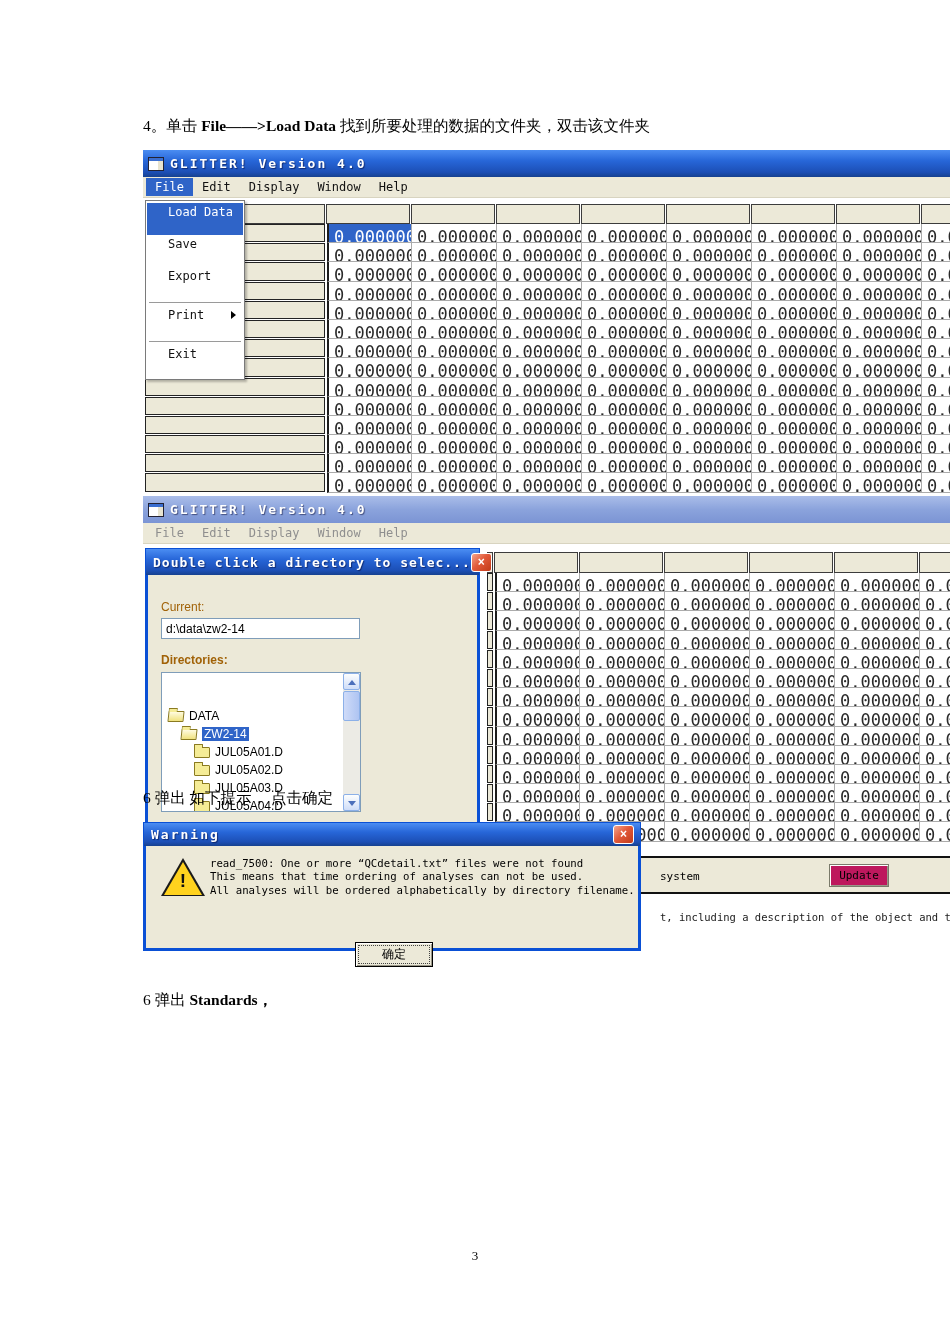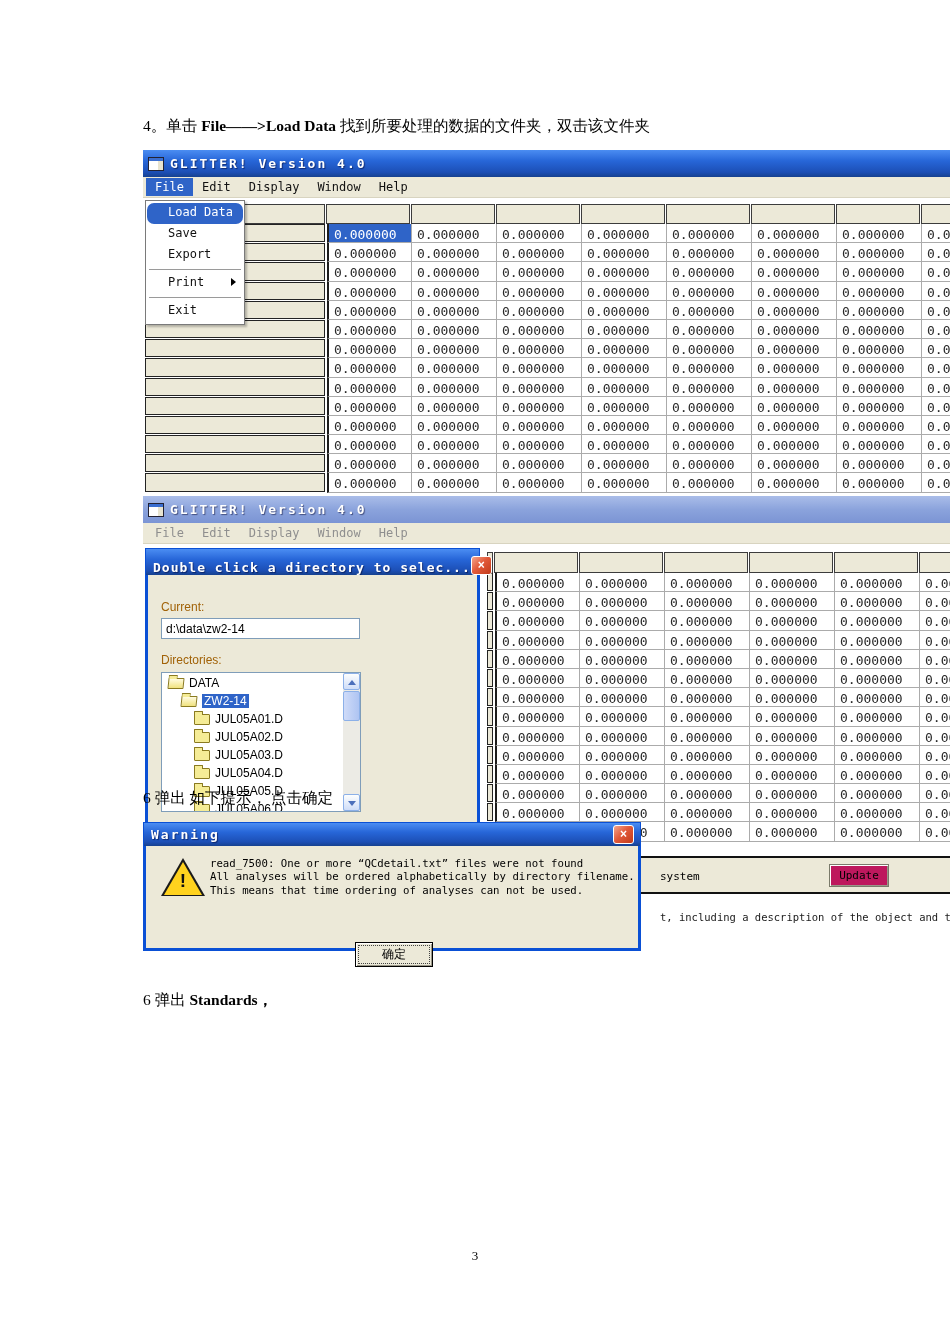--- a/index.html
+++ b/index.html
@@ -32,53 +32,53 @@
   
   .win { position:absolute; left:143px; width:807px; background:#fff; }
   #window1 { top:150px; height:346px; z-index:1; border-bottom:1px solid #9a9a9a; }
   #window2 { top:496px; height:347px; z-index:1; }
   .client { position:relative; background:#fff; overflow:hidden; }
   #window1 .client { height:298px; }
   #window2 .client { height:299px; }
 
   
   .grid { position:absolute; overflow:hidden;
-          font-family:"DejaVu Sans Mono","Liberation Mono",monospace; font-size:13px; color:#2a2a2a; }
+          font-family:"DejaVu Sans Mono","Liberation Mono",monospace; font-size:17px; color:#2a2a2a; }
   .grow { display:flex; flex:none; }
   .hcell { flex:none; background:#ece9d8; border:1px solid #3c3c3c; margin-right:1px; }
   .rhcell { flex:none; background:#ece9d8; border:1px solid #232323; margin:0 2px 1px 0; }
   .dcell { flex:none; width:85px; background:#fff; border-right:1px solid #ababab;
            border-bottom:1px solid #ababab; padding:3px 0 0 5px; white-space:nowrap; overflow:hidden; }
   .dcell.first { border-left:2px solid #1c1c1c; }
   .dcell.sel { background:#2f64c8; color:#fff; }
   #grid1 { left:2px; top:6px; right:0; bottom:0; }
   #grid1 .grow.h { height:20px; }
   #grid1 .grow.d { height:19.2px; }
   #grid1 .hcell { width:84px; } #grid1 .hcell.rh, #grid1 .rhcell { width:180px; }
   #grid2 { left:344px; top:8px; right:0; bottom:0; }
   #grid2 .grow.h { height:21px; }
   #grid2 .grow.d { height:19.2px; }
   #grid2 .hcell { width:84px; } #grid2 .hcell.rh, #grid2 .rhcell { width:6px; }
 
   
   #filemenu { position:absolute; left:2px; top:2px; width:100px; z-index:6; background:#fff;
               border:1px solid #7a7a7a; box-shadow:2px 2px 2px rgba(0,0,0,.25); padding:2px 1px;
               font-family:"DejaVu Sans Mono","Liberation Mono",monospace; font-size:12px; color:#111; }
-  .fm-item { height:21px; line-height:19px; padding-left:21px; position:relative; white-space:nowrap;border-radius:7px; }
+  .fm-item { height:32px; line-height:19px; padding-left:21px; position:relative; white-space:nowrap; }
   .fm-item.sel { background:#2f64c8; color:#fff; }
   .fm-sep { height:1px; background:#9a9a9a; margin:3px 2px; }
   .subarrow { position:absolute; right:7px; top:5px; width:0; height:0;
               border-left:5px solid #000; border-top:4px solid transparent; border-bottom:4px solid transparent; }
 
   
   #dirdialog { position:absolute; left:145px; top:548px; width:335px; height:295px; z-index:10; }
   #dirdialog .body { height:268px; background:#ece9d8; border:3px solid #0a50d5; border-top:none; position:relative; }
   .dlg-label { position:absolute; left:13px; font-size:12px; color:#a16207; }
   #cur-label { top:25px; }
-  #dir-label { top:78px; }
+  #dir-label { top:78px;font-weight:bold; }
   #cur-input { position:absolute; left:13px; top:43px; width:199px; height:21px; background:#fff;
                border:1px solid #7f9db9; font-size:12px; padding:9px 4px;
                font-family:"Liberation Sans","DejaVu Sans",sans-serif; color:#000; }
   #dirlist { position:absolute; left:13px; top:97px; width:200px; height:140px; background:#fff;
              border:1px solid #7f9db9; overflow:hidden; font-size:12px; color:#000; }
   .dir-item { height:18px; display:flex; align-items:center; white-space:nowrap; padding-top:1px; }
   .dir-item.sel .dir-name { background:#2f64c8; color:#fff; padding:0 2px; }
   .dir-name { margin-left:5px; }
   .folder { width:16px; height:11px; flex:none; background:#f5ec96; border:1px solid #8a7a20;
             border-radius:1px; position:relative; margin-top:2px; }
@@ -476,31 +476,31 @@
             <div class="dcell">0.000000</div>
             <div class="dcell">0.000000</div>
             <div class="dcell">0.000000</div>
             <div class="dcell">0.000000</div>
           </div>
         </div>
     </div>
   </div>
 
   <div id="dirdialog">
-    <div class="titlebar" style="border:1px solid #0a50d5;border-bottom:none;align-items:flex-end;">
+    <div class="titlebar" style="border:1px solid #0a50d5;border-bottom:none;">
       <div class="title-text" style="margin-left:2px;letter-spacing:1px;">Double click a directory to selec...</div>
       <div class="closebox">×</div>
     </div>
     <div class="body">
       <div class="dlg-label" id="cur-label">Current:</div>
       <input id="cur-input" value="d:\data\zw2-14" style="">
       <div class="dlg-label" id="dir-label">Directories:</div>
       <div id="dirlist">
         <div id="dirlist-items">
-            <div class="dir-item" style="padding-left: 6px;">
+            <div class="dir-item" style="padding-left: 6px; margin-top: 33px;">
               <span class="folder open"></span>
               <span class="dir-name">DATA</span>
             </div>
             <div class="dir-item sel" style="padding-left: 19px;">
               <span class="folder open"></span>
               <span class="dir-name">ZW2-14</span>
             </div>
             <div class="dir-item" style="padding-left: 32px;">
               <span class="folder"></span>
               <span class="dir-name">JUL05A01.D</span>
@@ -554,22 +554,22 @@
       <div class="closebox">×</div>
     </div>
     <div class="body">
       <div class="warn-icon">
         <div class="tri-outer"></div>
         <div class="tri-inner"></div>
         <div class="tri-excl">!</div>
       </div>
       <div class="warn-text" id="warn-lines">
           <div>read_7500: One or more “QCdetail.txt” files were not found</div>
+          <div>This means that time ordering of analyses can not be used.</div>
           <div>All analyses will be ordered alphabetically by directory filename.</div>
-          <div>This means that time ordering of analyses can not be used.</div>
         </div>
       <div id="confirm-btn">确定</div>
     </div>
   </div>
 
   <div class="doc-line serif" style="top:990px;"><span>6 弹出 </span><b>Standards，</b></div>
 
   <div id="page-num" class="serif">3</div>
 </div>
 

